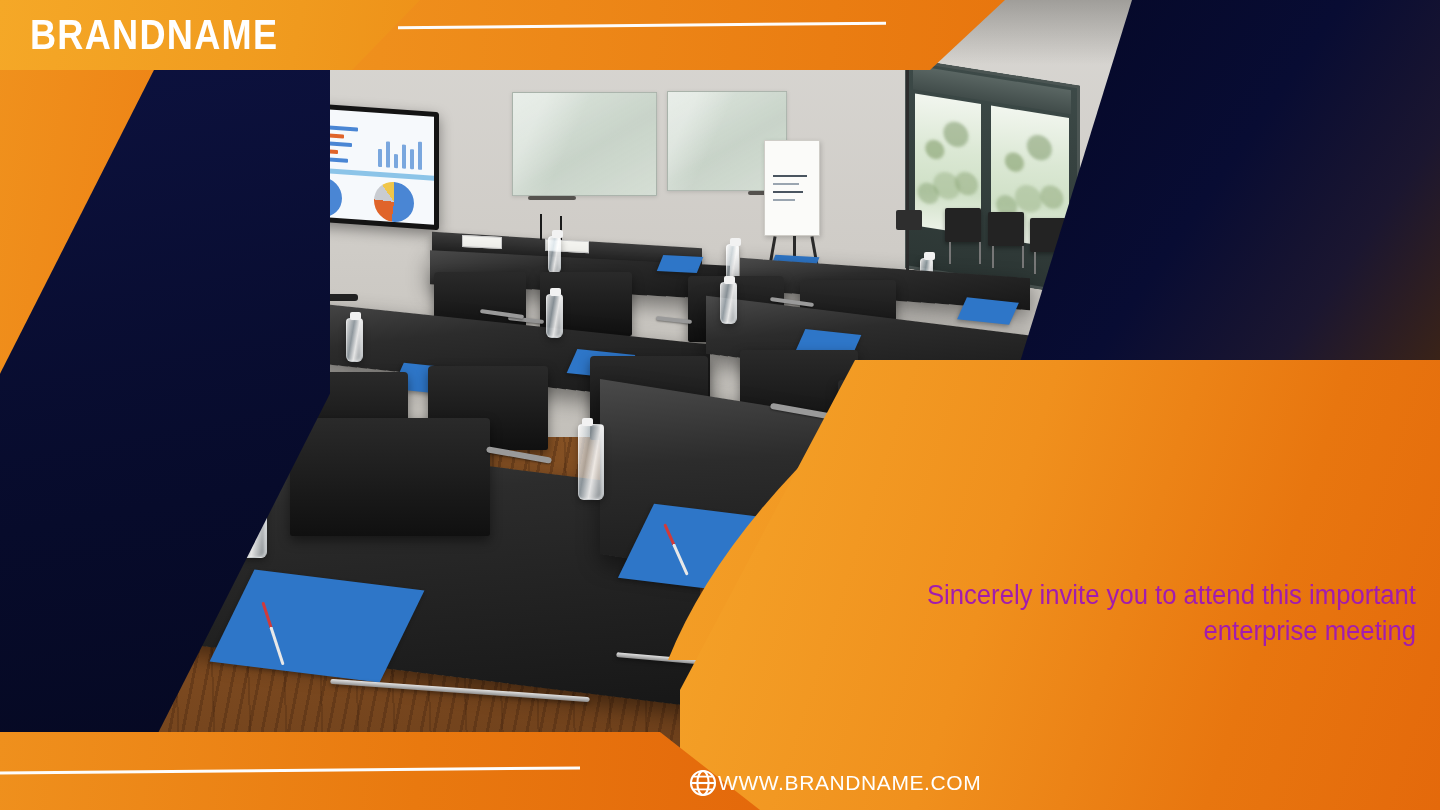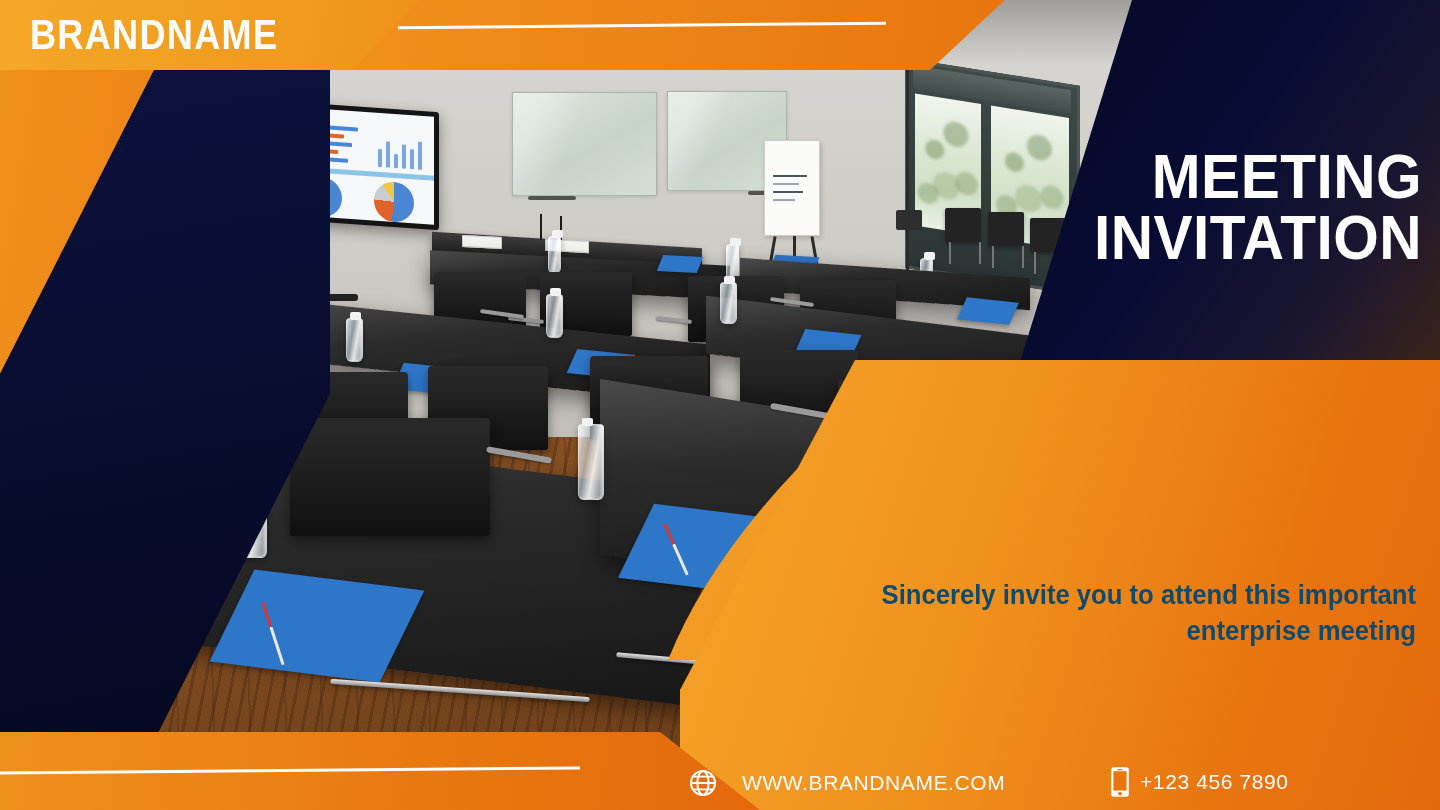--- a/index.html
+++ b/index.html
@@ -150,31 +150,31 @@
     background:linear-gradient(108deg,#f5a52a 0%,#f0901d 42%,#e8760f 74%,#e4690b 100%);
     clip-path:polygon(175px 0, 760px 0, 760px 450px, 0 450px, 0 330px); }
   .op-curve{ position:absolute; right:522px; top:360px; width:250px; height:300px;
     background:linear-gradient(108deg,#f4a128,#f0921e);
     clip-path:path("M250,0 L250,300 L0,300 Q60,150 250,0 Z"); }
 
   .sub{ position:absolute; right:24px; top:448px; width:600px; text-align:right;
     color:#fff; font-weight:bold; font-size:37px; line-height:1.18; letter-spacing:1px; }
   .sub span{ display:block; transform:scaleX(.92); transform-origin:right center; }
   .body-copy{ position:absolute; right:24px; top:578px; width:640px; text-align:right;
-    color:#0c4a6e; font-size:27px; line-height:1.32; font-weight:bold; }
+    color:#a21caf; font-size:27px; line-height:1.32; font-weight:normal; }
   .body-copy span{ display:block; transform:scaleX(.95); transform-origin:right center; }
 
   .band-bottom{ position:absolute; left:0; bottom:0; width:760px; height:78px;
     background:linear-gradient(95deg,#ef901d 0%,#e9790f 55%,#e4690b 100%);
     clip-path:polygon(0 0, 660px 0, 760px 100%, 0 100%); }
   .band-bottom-rule{ position:absolute; left:0; bottom:38px; width:580px; height:3px;
     background:#fdfdfd; transform:rotate(-0.5deg); }
 
   .contact{ position:absolute; left:688px; bottom:12px; display:flex; align-items:center;
-    gap:24px; color:#fff; }
+    gap:0; color:#fff; }
   .contact2{ position:absolute; left:1110px; bottom:12px; display:flex; align-items:center;
     gap:10px; color:#fff; }
   .contact-text{ font-size:21px; letter-spacing:0.6px; white-space:nowrap; }
   .ico{ flex:0 0 auto; display:block; }
 </style>
 </head>
 <body>
 
 <div class="poster">
 
@@ -328,24 +328,20 @@
     <div class="s1"></div>
     <div class="s2"></div>
   </div>
 
   <div class="band-top"></div>
   <div class="band-top-rule"></div>
   <div class="brand-tab"></div>
   <div class="brand-name">BRANDNAME</div>
 
   <div class="navy-panel"></div>
-  <div class="title">
-    <span>MEETING</span>
-    <span>INVITATION</span>
-  </div>
 
   <div class="op-curve"></div>
   <div class="orange-panel"></div>
 
 
   <div class="body-copy">
     <span>Sincerely invite you to attend this important</span>
     <span>enterprise meeting</span>
   </div>
 
@@ -356,23 +352,14 @@
     <svg class="ico" width="30" height="30" viewBox="0 0 30 30">
       <circle cx="15" cy="15" r="12" fill="none" stroke="#fff" stroke-width="2.1"></circle>
       <ellipse cx="15" cy="15" rx="5.6" ry="12" fill="none" stroke="#fff" stroke-width="2.1"></ellipse>
       <line x1="3" y1="15" x2="27" y2="15" stroke="#fff" stroke-width="2.1"></line>
       <line x1="5.4" y1="8.6" x2="24.6" y2="8.6" stroke="#fff" stroke-width="1.8"></line>
       <line x1="5.4" y1="21.4" x2="24.6" y2="21.4" stroke="#fff" stroke-width="1.8"></line>
     </svg>
     <span class="contact-text">WWW.BRANDNAME.COM</span>
   </div>
 
-  <div class="contact2">
-    <svg class="ico" width="20" height="32" viewBox="0 0 20 32">
-      <rect x="1.2" y="1.2" width="17.6" height="29.6" rx="2.4" fill="#fff"></rect>
-      <rect x="3.4" y="5.2" width="13.2" height="19.4" fill="#e8760f"></rect>
-      <rect x="7.4" y="3.1" width="5.2" height="1.2" rx="0.6" fill="#e8760f"></rect>
-      <circle cx="10" cy="27.6" r="1.9" fill="#e8760f"></circle>
-    </svg>
-    <span class="contact-text">+123 456 7890</span>
-  </div>
 
 </div>
 
 </body></html>

